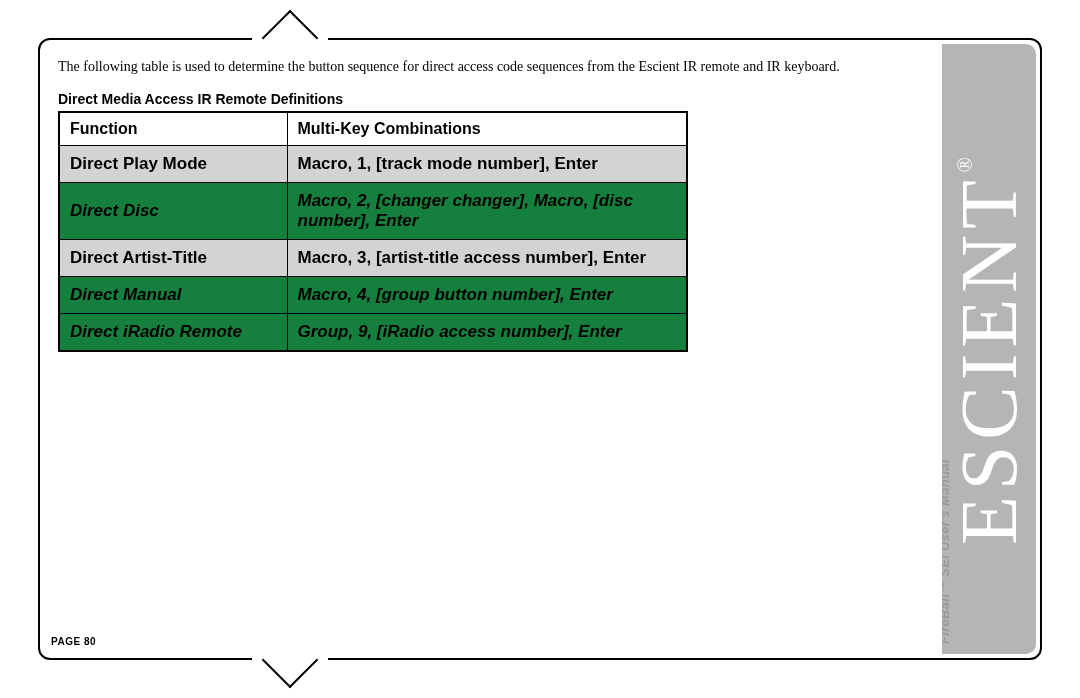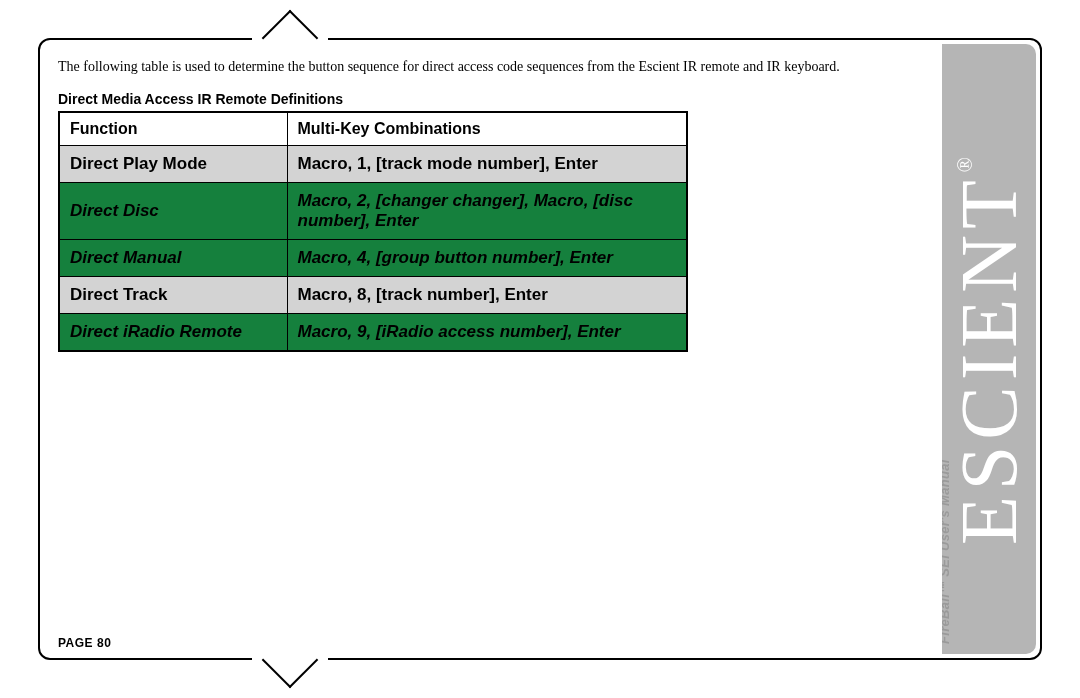--- a/index.html
+++ b/index.html
@@ -94,25 +94,25 @@
     font-weight: bold;
     font-size: 17px;
     padding: 8px 10px;
     border: 1px solid #000;
   }
   table.defs th.col-func, table.defs td.col-func { width: 228px; }
   table.defs tr.shaded td { background: #d3d3d3; }
   table.defs tr.plain td { background: #15803d; font-style: italic; }
   .page-number {
     position: absolute;
-    left: 58px;
+    left: 51px;
     top: 636px;
     font-family: Arial, Helvetica, sans-serif;
     font-weight: bold;
-    font-size: 12px;
+    font-size: 10px;
     letter-spacing: 0.5px;
   }
   .sidebar {
     position: absolute;
     right: 44px;
     top: 44px;
     width: 94px;
     height: 610px;
     background: #b5b5b5;
     border-top-right-radius: 10px;
@@ -185,31 +185,31 @@
       </thead>
       <tbody id="rows-body">
           <tr class="shaded">
             <td class="col-func">Direct Play Mode</td>
             <td>Macro, 1, [track mode number], Enter</td>
           </tr>
           <tr class="plain">
             <td class="col-func">Direct Disc</td>
             <td>Macro, 2, [changer changer], Macro, [disc number], Enter</td>
           </tr>
+          <tr class="shaded">
+            <td class="col-func">Direct Artist-Title</td>
+            <td>Macro, 3, [artist-title access number], Enter</td>
+          </tr>
           <tr class="plain">
             <td class="col-func">Direct Manual</td>
             <td>Macro, 4, [group button number], Enter</td>
           </tr>
-          <tr class="shaded">
-            <td class="col-func">Direct Track</td>
-            <td>Macro, 8, [track number], Enter</td>
-          </tr>
           <tr class="plain">
             <td class="col-func">Direct iRadio Remote</td>
-            <td>Macro, 9, [iRadio access number], Enter</td>
+            <td>Group, 9, [iRadio access number], Enter</td>
           </tr>
         </tbody>
     </table>
   </div>
 
   <div class="page-number">PAGE 80</div>
 
   <div class="sidebar">
     <div class="brand-wrap">
       <div class="brand">

